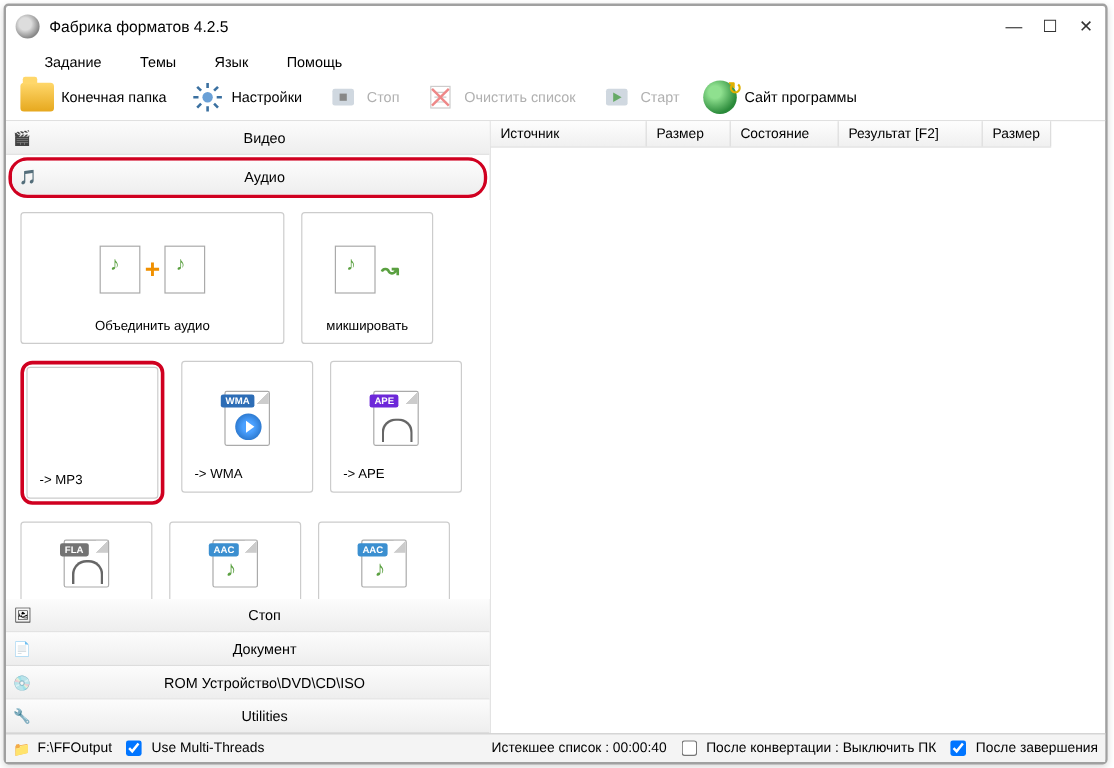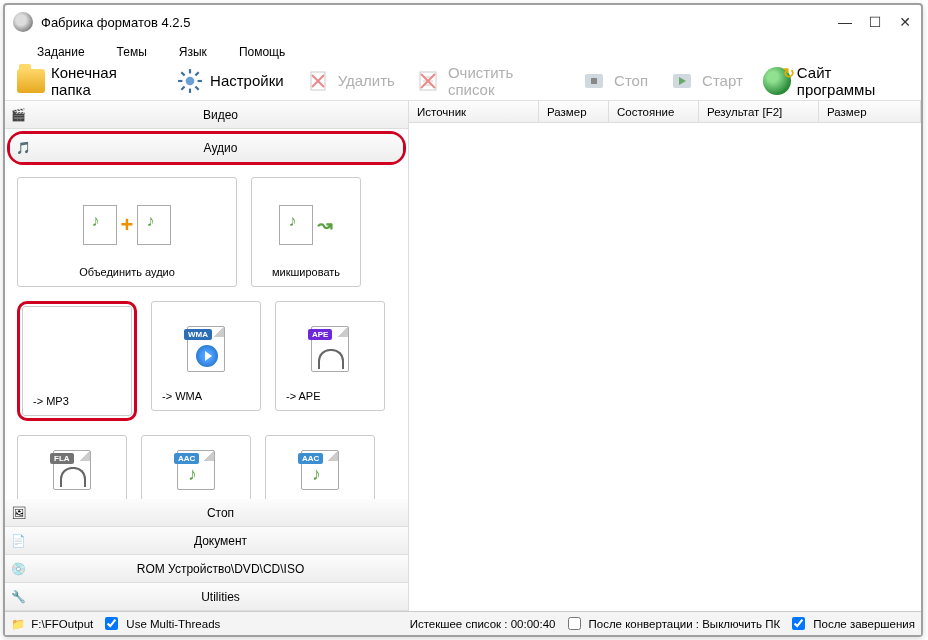--- a/index.html
+++ b/index.html
@@ -5,39 +5,39 @@
 * { box-sizing: border-box; margin: 0; padding: 0; font-family: "Segoe UI", Tahoma, sans-serif; }
 body { background: #fff; width: 928px; height: 640px; position: relative; overflow: hidden; }
 .outer { border: 2px solid #a0a0a0; border-radius: 4px; width: 920px; height: 634px; margin: 3px; position: relative; background: #fff; box-shadow: 0 2px 6px rgba(0,0,0,0.15); }
 .titlebar { height: 34px; display: flex; align-items: center; padding: 0 8px; font-size: 13px; }
 .titlebar .app-icon { width: 20px; height: 20px; margin-right: 8px; background: radial-gradient(circle at 40% 40%, #ddd 30%, #888 70%); border-radius: 50%; }
 .win-controls { margin-left: auto; display: flex; gap: 14px; font-size: 14px; color: #333; }
 .win-controls span { cursor: pointer; width: 16px; text-align: center; }
 .menubar { height: 22px; display: flex; align-items: flex-end; padding: 0 22px; font-size: 12px; gap: 12px; }
 .menubar span { padding: 2px 10px; cursor: pointer; }
 .toolbar { height: 40px; display: flex; align-items: center; padding: 2px 4px; gap: 4px; border-bottom: 1px solid #e0e0e0; }
-.tbtn { display: flex; align-items: center; gap: 6px; padding: 4px 8px; font-size: 15px; cursor: pointer; }
+.tbtn { display: flex; align-items: center; gap: 6px; padding: 4px 8px; font-size: 12px; cursor: pointer; }
 .tbtn.disabled { color: #b0b0b0; }
 .tbtn .ticon { width: 28px; height: 28px; display: flex; align-items: center; justify-content: center; }
 .main { display: flex; height: calc(100% - 34px - 22px - 40px - 24px); }
 .left { width: 404px; border-right: 1px solid #ddd; display: flex; flex-direction: column; overflow: hidden; }
 .cat-row { height: 28px; display: flex; align-items: center; border-bottom: 1px solid #ddd; background: linear-gradient(#fcfcfc,#eee); font-size: 12px; cursor: pointer; }
 .cat-row .cat-icon { width: 28px; text-align: center; }
 .cat-row .cat-label { flex: 1; text-align: center; }
 .audio-wrap { border: 3px solid #d00020; border-radius: 16px; margin: 2px 2px; }
 .audio-wrap .cat-row { border-bottom: none; border-radius: 12px; }
 .grid-area { flex: 1; overflow-y: auto; padding: 10px 12px; background: #fff; }
 .tile-row { display: flex; gap: 14px; margin-bottom: 14px; }
 .tile { width: 110px; height: 110px; border: 1px solid #ccc; border-radius: 3px; display: flex; flex-direction: column; align-items: center; justify-content: flex-end; padding: 6px 4px 8px; font-size: 11px; cursor: pointer; background: #fff; position: relative; }
 .tile.wide { width: 220px; }
 .tile.short { height: 72px; }
 .tile .tile-icon { flex: 1; display: flex; align-items: center; justify-content: center; }
 .mp3-wrap { border: 3px solid #d00020; border-radius: 10px; padding: 2px; position: relative; }
 .mp3-wrap .tile { border: 1px solid #ccc; }
-.right { flex: 1; display: flex; flex-direction: column; }
+.right { flex: 1; display: flex; flex-direction: row; }
 .cols { height: 22px; display: flex; align-items: center; font-size: 11.5px; border-bottom: 1px solid #ddd; background: linear-gradient(#fdfdfd,#f0f0f0); }
 .cols span { padding: 0 8px; border-right: 1px solid #ddd; height: 100%; display: flex; align-items: center; }
 .status { height: 24px; display: flex; align-items: center; font-size: 11.5px; background: #f4f4f4; border-top: 1px solid #ccc; padding: 0 6px; gap: 6px; position: absolute; bottom: 0; left: 0; right: 0; }
 .status input[type=checkbox]{ margin: 0 2px 0 6px; }
 
 .folder-ico { width: 28px; height: 24px; background: linear-gradient(#ffd76a,#e6a81e); border-radius: 3px; position: relative; }
 .folder-ico:before { content: ""; position: absolute; top: -5px; left: 2px; width: 12px; height: 6px; background: #ffd76a; border-radius: 2px 2px 0 0; }
 .gear-ico svg { width: 26px; height: 26px; }
 .file-page { width: 38px; height: 46px; background: #fff; border: 1px solid #aaa; border-radius: 2px; position: relative; }
 .file-page .corner { position: absolute; top: 0; right: 0; width: 10px; height: 10px; background: linear-gradient(135deg,#fff 48%,#ccc 50%); }
@@ -102,48 +102,38 @@
               <line x1="4" y1="20" x2="7" y2="17"></line>
               <line x1="17" y1="7" x2="20" y2="4"></line>
             </g>
           </svg>
       </div>
       <span>Настройки</span>
     </div>
     <div class="tbtn disabled">
       <div class="ticon">
         <svg width="24" height="24" viewBox="0 0 24 24">
-            <rect x="5" y="3" width="14" height="18" fill="none" stroke="#ccc"></rect>
-            <line x1="6" y1="6" x2="18" y2="18" stroke="#e88" stroke-width="2"></line>
-            <line x1="18" y1="6" x2="6" y2="18" stroke="#e88" stroke-width="2"></line>
-          </svg>
-      </div>
-      <span>Удалить</span>
+            <rect x="3" y="5" width="18" height="14" rx="2" fill="#d0d8e0"></rect>
+            <rect x="9" y="9" width="6" height="6" fill="#888"></rect>
+          </svg>
+      </div>
+      <span>Стоп</span>
     </div>
     <div class="tbtn disabled">
       <div class="ticon">
         <svg width="24" height="24" viewBox="0 0 24 24">
             <rect x="4" y="3" width="16" height="18" fill="none" stroke="#ccc"></rect>
             <line x1="7" y1="8" x2="17" y2="8" stroke="#ccc"></line>
             <line x1="7" y1="12" x2="17" y2="12" stroke="#ccc"></line>
             <line x1="7" y1="16" x2="17" y2="16" stroke="#ccc"></line>
             <line x1="5" y1="5" x2="19" y2="19" stroke="#e88" stroke-width="2"></line>
             <line x1="19" y1="5" x2="5" y2="19" stroke="#e88" stroke-width="2"></line>
           </svg>
       </div>
       <span>Очистить список</span>
-    </div>
-    <div class="tbtn disabled">
-      <div class="ticon">
-        <svg width="24" height="24" viewBox="0 0 24 24">
-            <rect x="3" y="5" width="18" height="14" rx="2" fill="#d0d8e0"></rect>
-            <rect x="9" y="9" width="6" height="6" fill="#888"></rect>
-          </svg>
-      </div>
-      <span>Стоп</span>
     </div>
     <div class="tbtn disabled">
       <div class="ticon">
         <svg width="24" height="24" viewBox="0 0 24 24">
             <rect x="3" y="5" width="18" height="14" rx="2" fill="#d0d8e0"></rect>
             <polygon points="9,8 16,12 9,16" fill="#6a6"></polygon>
           </svg>
       </div>
       <span>Старт</span>
     </div>

